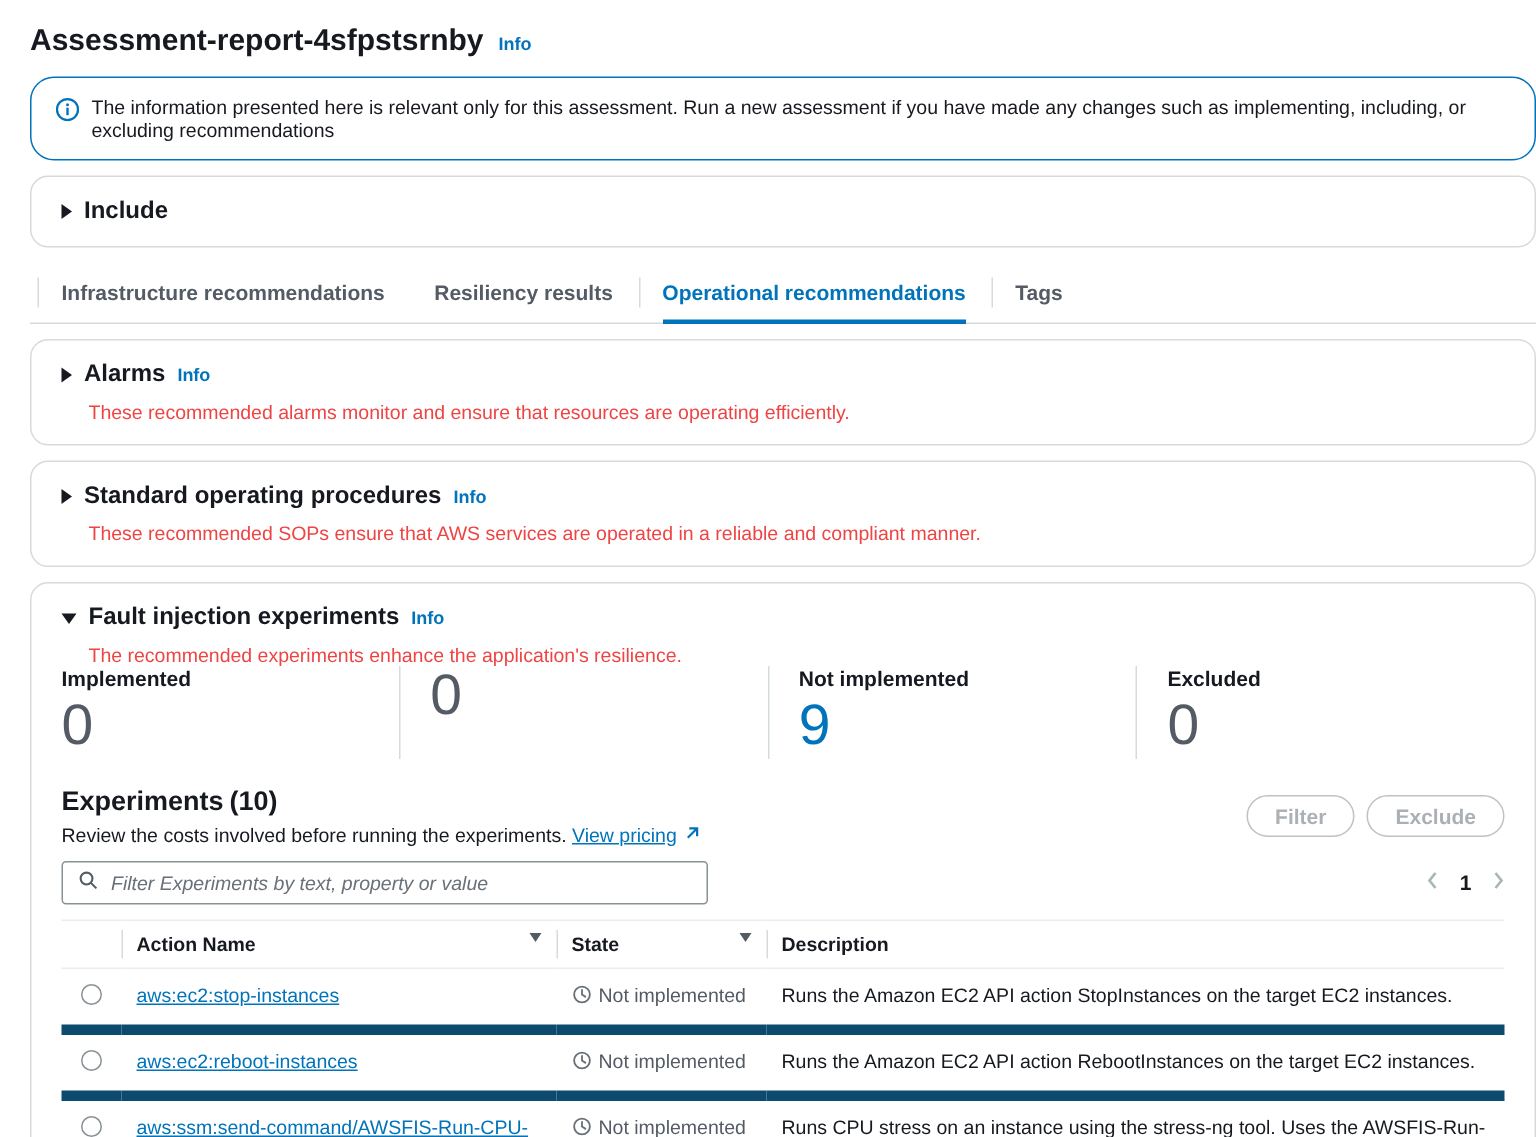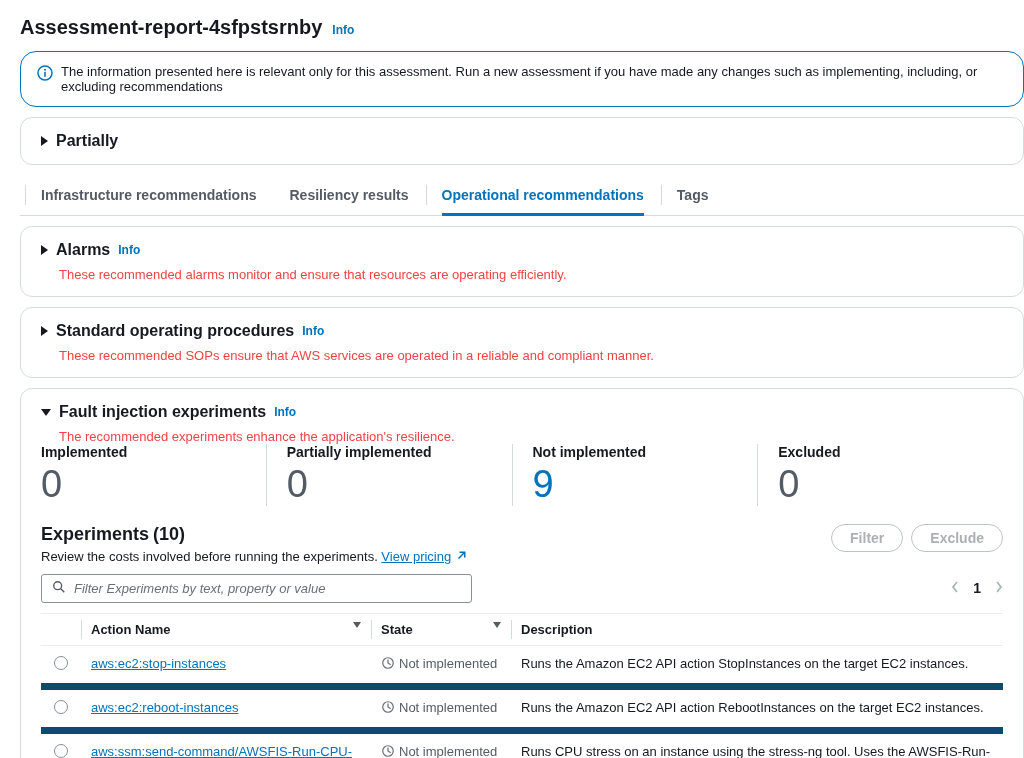--- a/index.html
+++ b/index.html
@@ -25,21 +25,21 @@
 .tab.divider::before { content: ""; position: absolute; left: -16px; top: 10px; bottom: 10px; width: 1px; background: #d5dbdb; }
 .tab.active { color: #0073bb; }
 .tab.active::after { content: ""; position: absolute; left: 0; right: 0; bottom: -1px; height: 3px; background: #0073bb; }
 .stats-row { display: flex; }
 .stat { flex: 1; border-right: 1px solid #d5dbdb; padding: 0 20px 0 0; margin-right: 20px; }
 .stat:first-child { padding-left: 0; }
 .stat:last-child { border-right: none; margin-right: 0; }
 .stat-label { font-size: 14px; font-weight: 700; color: #16191f; margin-bottom: 4px; }
 .stat-value { font-size: 38px; font-weight: 400; color: #545b64; line-height: 1.1; }
 .stat-value.blue { color: #0073bb; }
-.experiments-header { display: flex; justify-content: space-between; align-items: flex-start; margin-top: 18px; }
+.experiments-header { display: flex; justify-content: space-between; align-items: center; margin-top: 18px; }
 .exp-title { font-size: 18px; font-weight: 700; }
 .exp-sub { font-size: 13px; color: #16191f; margin-top: 4px; }
 .ext-link { color: #0073bb; text-decoration: underline; cursor: pointer; }
 .ext-icon { display: inline-block; width: 12px; height: 12px; vertical-align: -1px; }
 .btn-row { display: flex; gap: 8px; }
 .btn { border: 1px solid #879196; background: #fff; border-radius: 16px; padding: 5px 18px; font-size: 14px; font-weight: 700; color: #687078; cursor: pointer; }
 .btn.disabled { opacity: 0.55; cursor: default; }
 .filter-row { display: flex; justify-content: space-between; align-items: center; margin-top: 10px; }
 .filter-box { display: flex; align-items: center; border: 1px solid #879196; border-radius: 3px; padding: 5px 10px; width: 431px; gap: 8px; }
 .filter-box input { border: none; outline: none; font-size: 13px; flex: 1; color: #16191f; font-style: italic; }
@@ -76,21 +76,21 @@
           <circle cx="8" cy="4.8" r="1" fill="#0073bb"></circle>
           <rect x="7.2" y="6.8" width="1.6" height="5" fill="#0073bb"></rect>
         </svg>
     </span>
     <span class="msg">The information presented here is relevant only for this assessment. Run a new assessment if you have made any changes such as implementing, including, or excluding recommendations</span>
   </div>
 
   <div class="panel panel-sm">
     <div class="collapse-header">
       <span class="collapse-caret caret-right"></span>
-      <span class="collapse-title">Partially</span>
+      <span class="collapse-title">Include</span>
     </div>
   </div>
 
   <div class="tabs">
     <div class="tab divider">Infrastructure recommendations</div>
     <div class="tab">Resiliency results</div>
     <div class="tab divider active">Operational recommendations</div>
     <div class="tab divider">Tags</div>
   </div>
 
@@ -119,21 +119,20 @@
       <span class="info-link">Info</span>
     </div>
     <div class="collapse-desc">The recommended experiments enhance the application's resilience.</div>
 
     <div class="stats-row">
       <div class="stat">
         <div class="stat-label">Implemented</div>
         <div class="stat-value">0</div>
       </div>
       <div class="stat">
-        <div class="stat-label">Partially implemented</div>
         <div class="stat-value">0</div>
       </div>
       <div class="stat">
         <div class="stat-label">Not implemented</div>
         <div class="stat-value blue">9</div>
       </div>
       <div class="stat">
         <div class="stat-label">Excluded</div>
         <div class="stat-value">0</div>
       </div>

